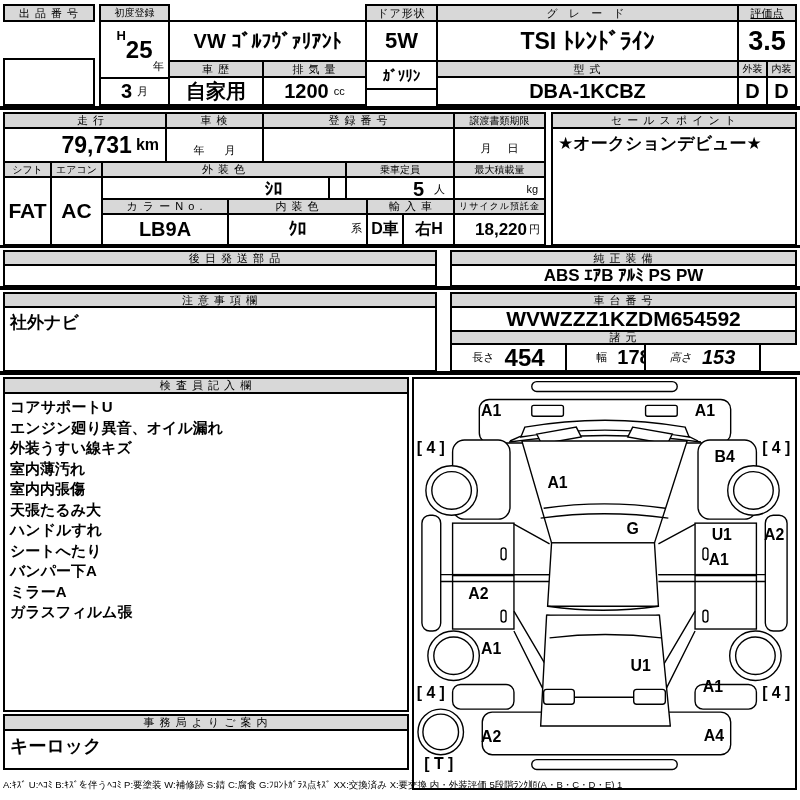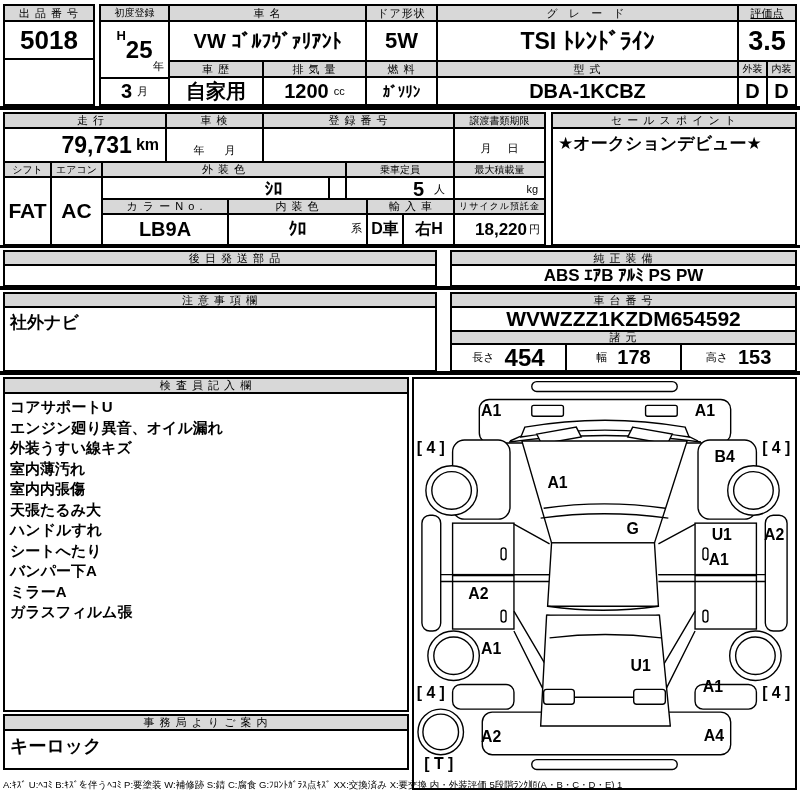--- a/index.html
+++ b/index.html
@@ -23,51 +23,49 @@
 <body>
 
 <div id="sheet">
 
   <div class="sep" style="left:0;top:106px;width:800px;height:4px;"></div>
   <div class="sep" style="left:0;top:245px;width:800px;height:3px;"></div>
   <div class="sep" style="left:0;top:286px;width:800px;height:4px;"></div>
   <div class="sep" style="left:0;top:371px;width:800px;height:4px;"></div>
 
   <div class="box hd" style="left:3px;top:4px;width:92px;height:18px;">出 品 番 号</div>
-  <div class="box val" style="left:3px;top:20px;width:92px;height:40px;font-size:26px;">5018</div>
   <div class="box" style="left:3px;top:58px;width:92px;height:48px;"></div>
 
   <div class="box hd sm" style="left:99px;top:4px;width:71px;height:18px;">初度登録</div>
   <div class="box val" style="left:99px;top:20px;width:71px;height:59px;font-size:24px;">
     <span class="era">H</span>
       <span>25</span>
     <span class="corner">年</span>
   </div>
   <div class="box val" style="left:99px;top:77px;width:71px;height:29px;font-size:20px;">
     <span>3</span>
     <span class="unit">月</span>
   </div>
 
-  <div class="box hd" style="left:168px;top:4px;width:199px;height:18px;">車 名</div>
   <div class="box val" style="left:168px;top:20px;width:199px;height:42px;font-size:20px;">VW ｺﾞﾙﾌｳﾞｧﾘｱﾝﾄ</div>
 
   <div class="box hd" style="left:168px;top:60px;width:96px;height:18px;">車 歴</div>
   <div class="box val" style="left:168px;top:76px;width:96px;height:30px;font-size:20px;">自家用</div>
 
   <div class="box hd" style="left:262px;top:60px;width:105px;height:18px;">排 気 量</div>
   <div class="box val" style="left:262px;top:76px;width:105px;height:30px;font-size:20px;">
     <span>1200</span>
     <span class="unit">cc</span>
   </div>
 
   <div class="box hd" style="left:365px;top:4px;width:73px;height:18px;text-align:center;">ドア形状</div>
   <div class="box val" style="left:365px;top:20px;width:73px;height:42px;font-size:22px;">5W</div>
 
   <div class="box hd" style="left:365px;top:60px;width:73px;height:18px;">燃 料</div>
-  <div class="box val" style="left:365px;top:76px;width:73px;height:30px;font-size:15px;">ｶﾞｿﾘﾝ</div>
+  <div class="box val" style="left:365px;top:60px;width:73px;height:30px;font-size:15px;">ｶﾞｿﾘﾝ</div>
 
   <div class="box hd" style="left:436px;top:4px;width:303px;height:18px;letter-spacing:4px;">グ レ ー ド</div>
   <div class="box val" style="left:436px;top:20px;width:303px;height:42px;font-size:23px;">TSI ﾄﾚﾝﾄﾞﾗｲﾝ</div>
 
   <div class="box hd" style="left:436px;top:60px;width:303px;height:18px;">型 式</div>
   <div class="box val" style="left:436px;top:76px;width:303px;height:30px;font-size:20px;">DBA-1KCBZ</div>
 
   <div class="box hd" style="left:737px;top:4px;width:60px;height:18px;letter-spacing:0;text-decoration:underline;">評価点</div>
   <div class="box val" style="left:737px;top:20px;width:60px;height:42px;font-size:27px;">3.5</div>
   <div class="box hd sm" style="left:737px;top:60px;width:31px;height:18px;">外装</div>
@@ -150,21 +148,21 @@
   <div class="box val" style="left:450px;top:306px;width:347px;height:26px;font-size:21px;">WVWZZZ1KZDM654592</div>
   <div class="box hd" style="left:450px;top:330px;width:347px;height:15px;">諸 元</div>
   <div class="box" style="left:450px;top:343px;width:117px;height:29px;gap:10px;">
     <span style="font-size:11px;">長さ</span>
     <span class="val" style="font-size:24px;">454</span>
   </div>
   <div class="box" style="left:565px;top:343px;width:117px;height:29px;gap:10px;">
     <span style="font-size:11px;">幅</span>
     <span class="val" style="font-size:20px;">178</span>
   </div>
-  <div class="box" style="left:680px;top:343px;width:117px;height:29px;gap:10px;">
+  <div class="box" style="left:644px;top:343px;width:117px;height:29px;gap:10px;font-style:italic;">
     <span style="font-size:11px;">高さ</span>
     <span class="val" style="font-size:20px;">153</span>
   </div>
 
   <div class="box hd" style="left:3px;top:377px;width:406px;height:17px;">検 査 員 記 入 欄</div>
   <div class="box val tl pre" style="left:3px;top:392px;width:406px;height:320px;font-size:15px;">コアサポートU
 エンジン廻り異音、オイル漏れ
 外装うすい線キズ
 室内薄汚れ
 室内内張傷

